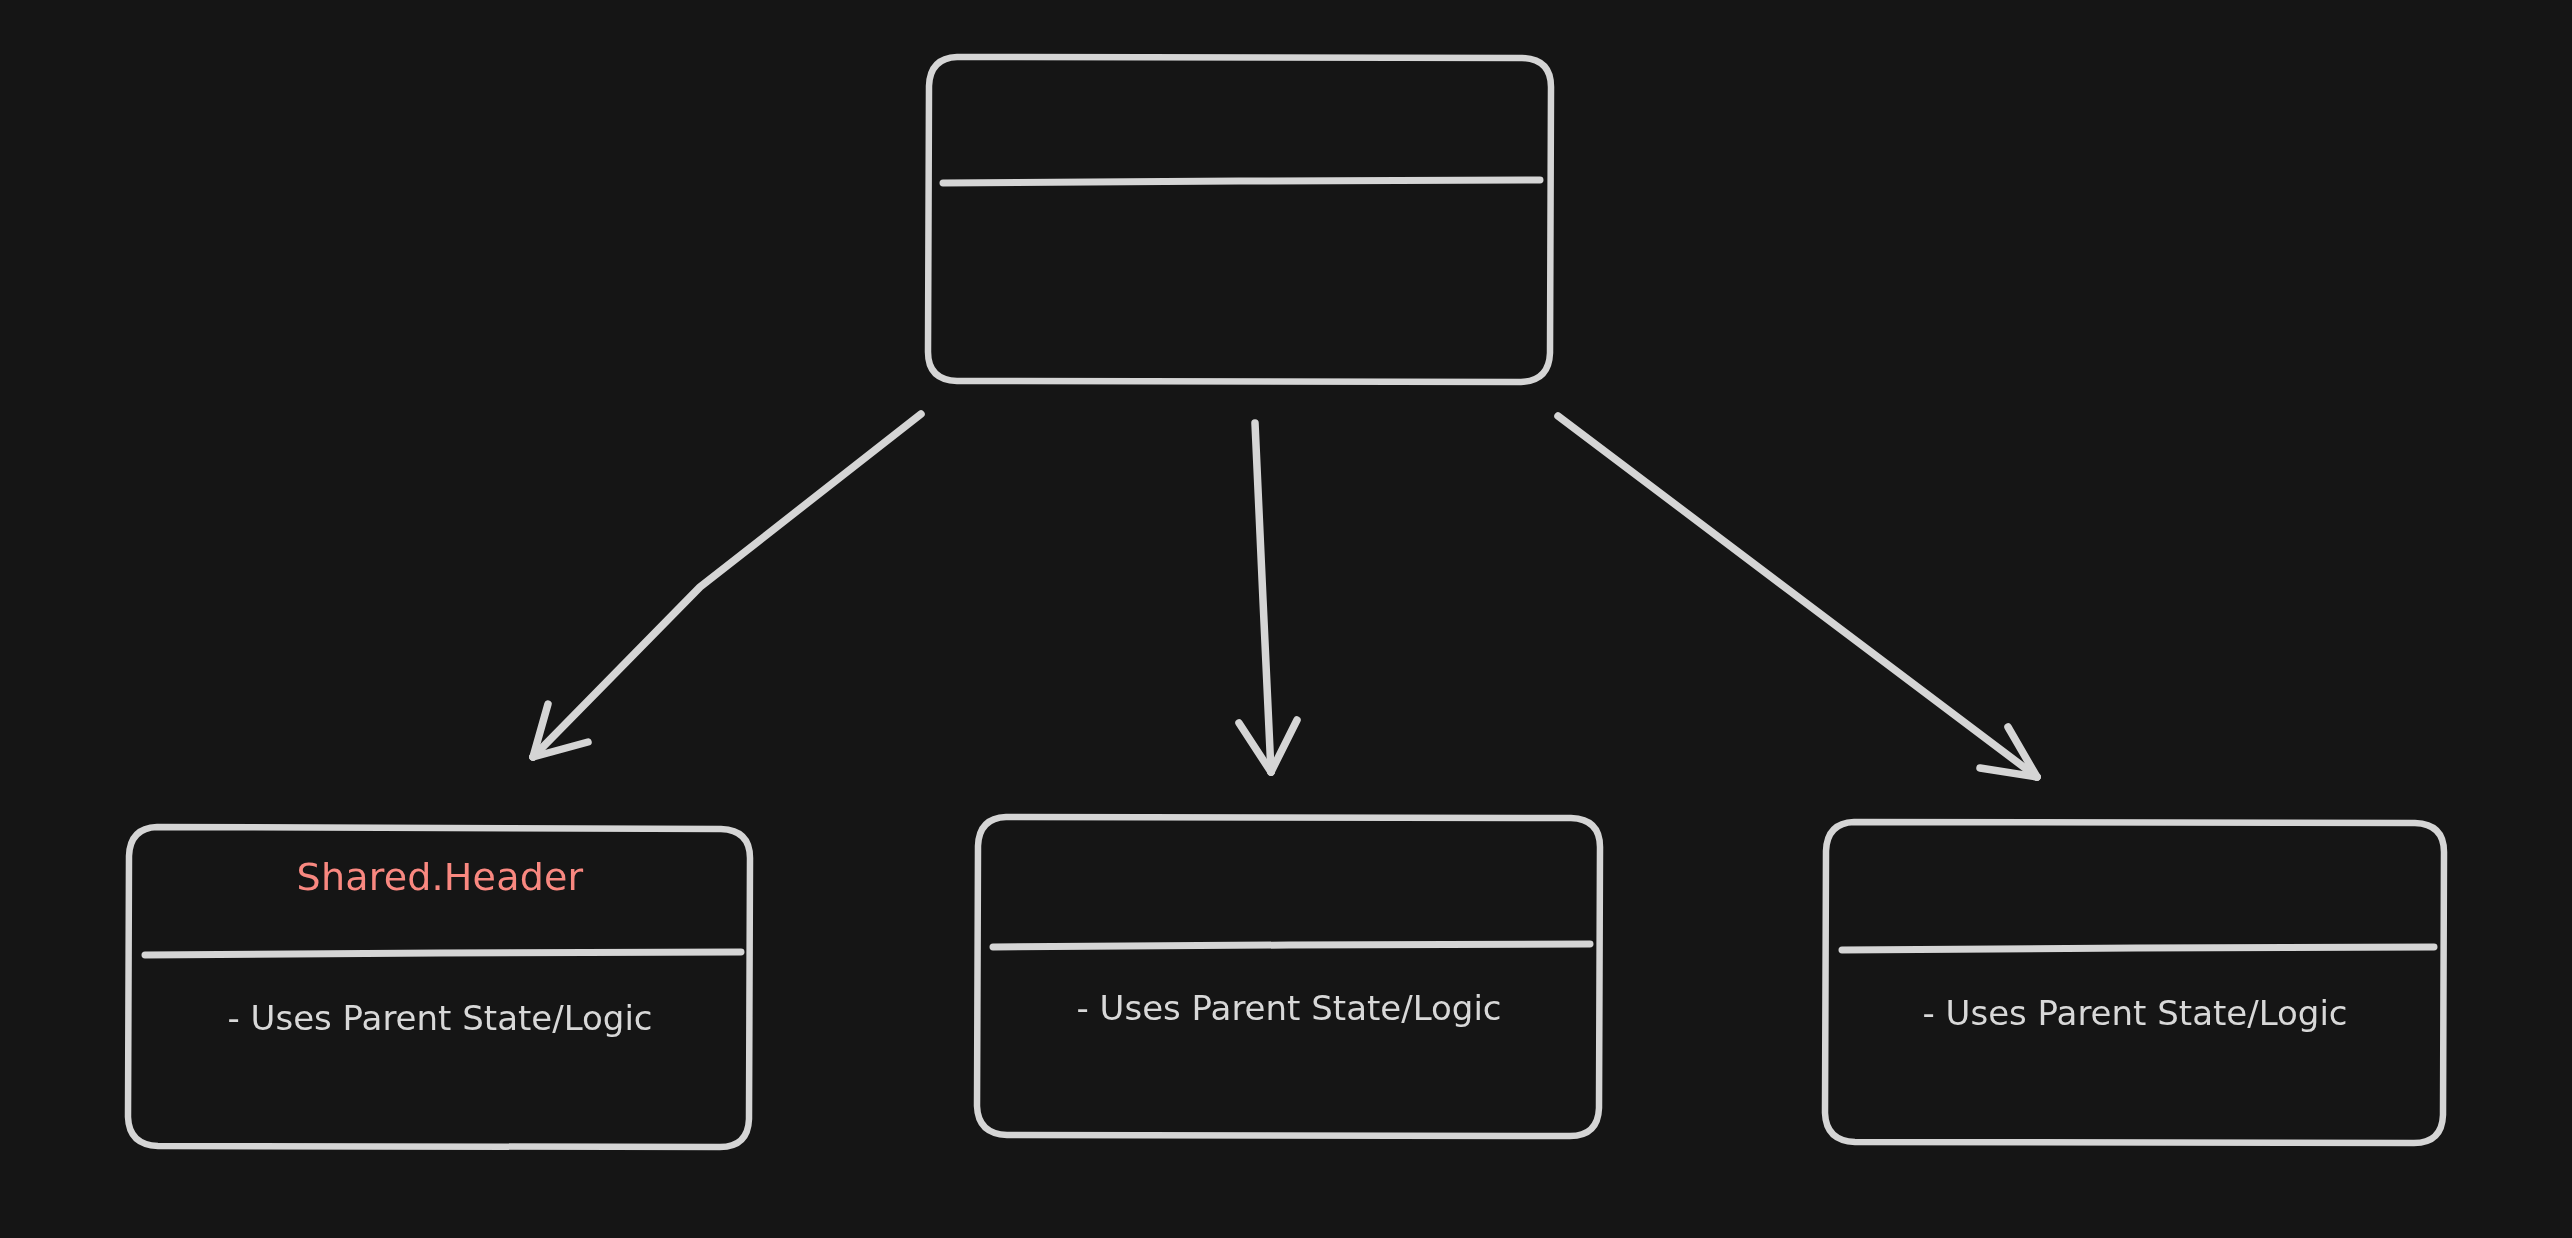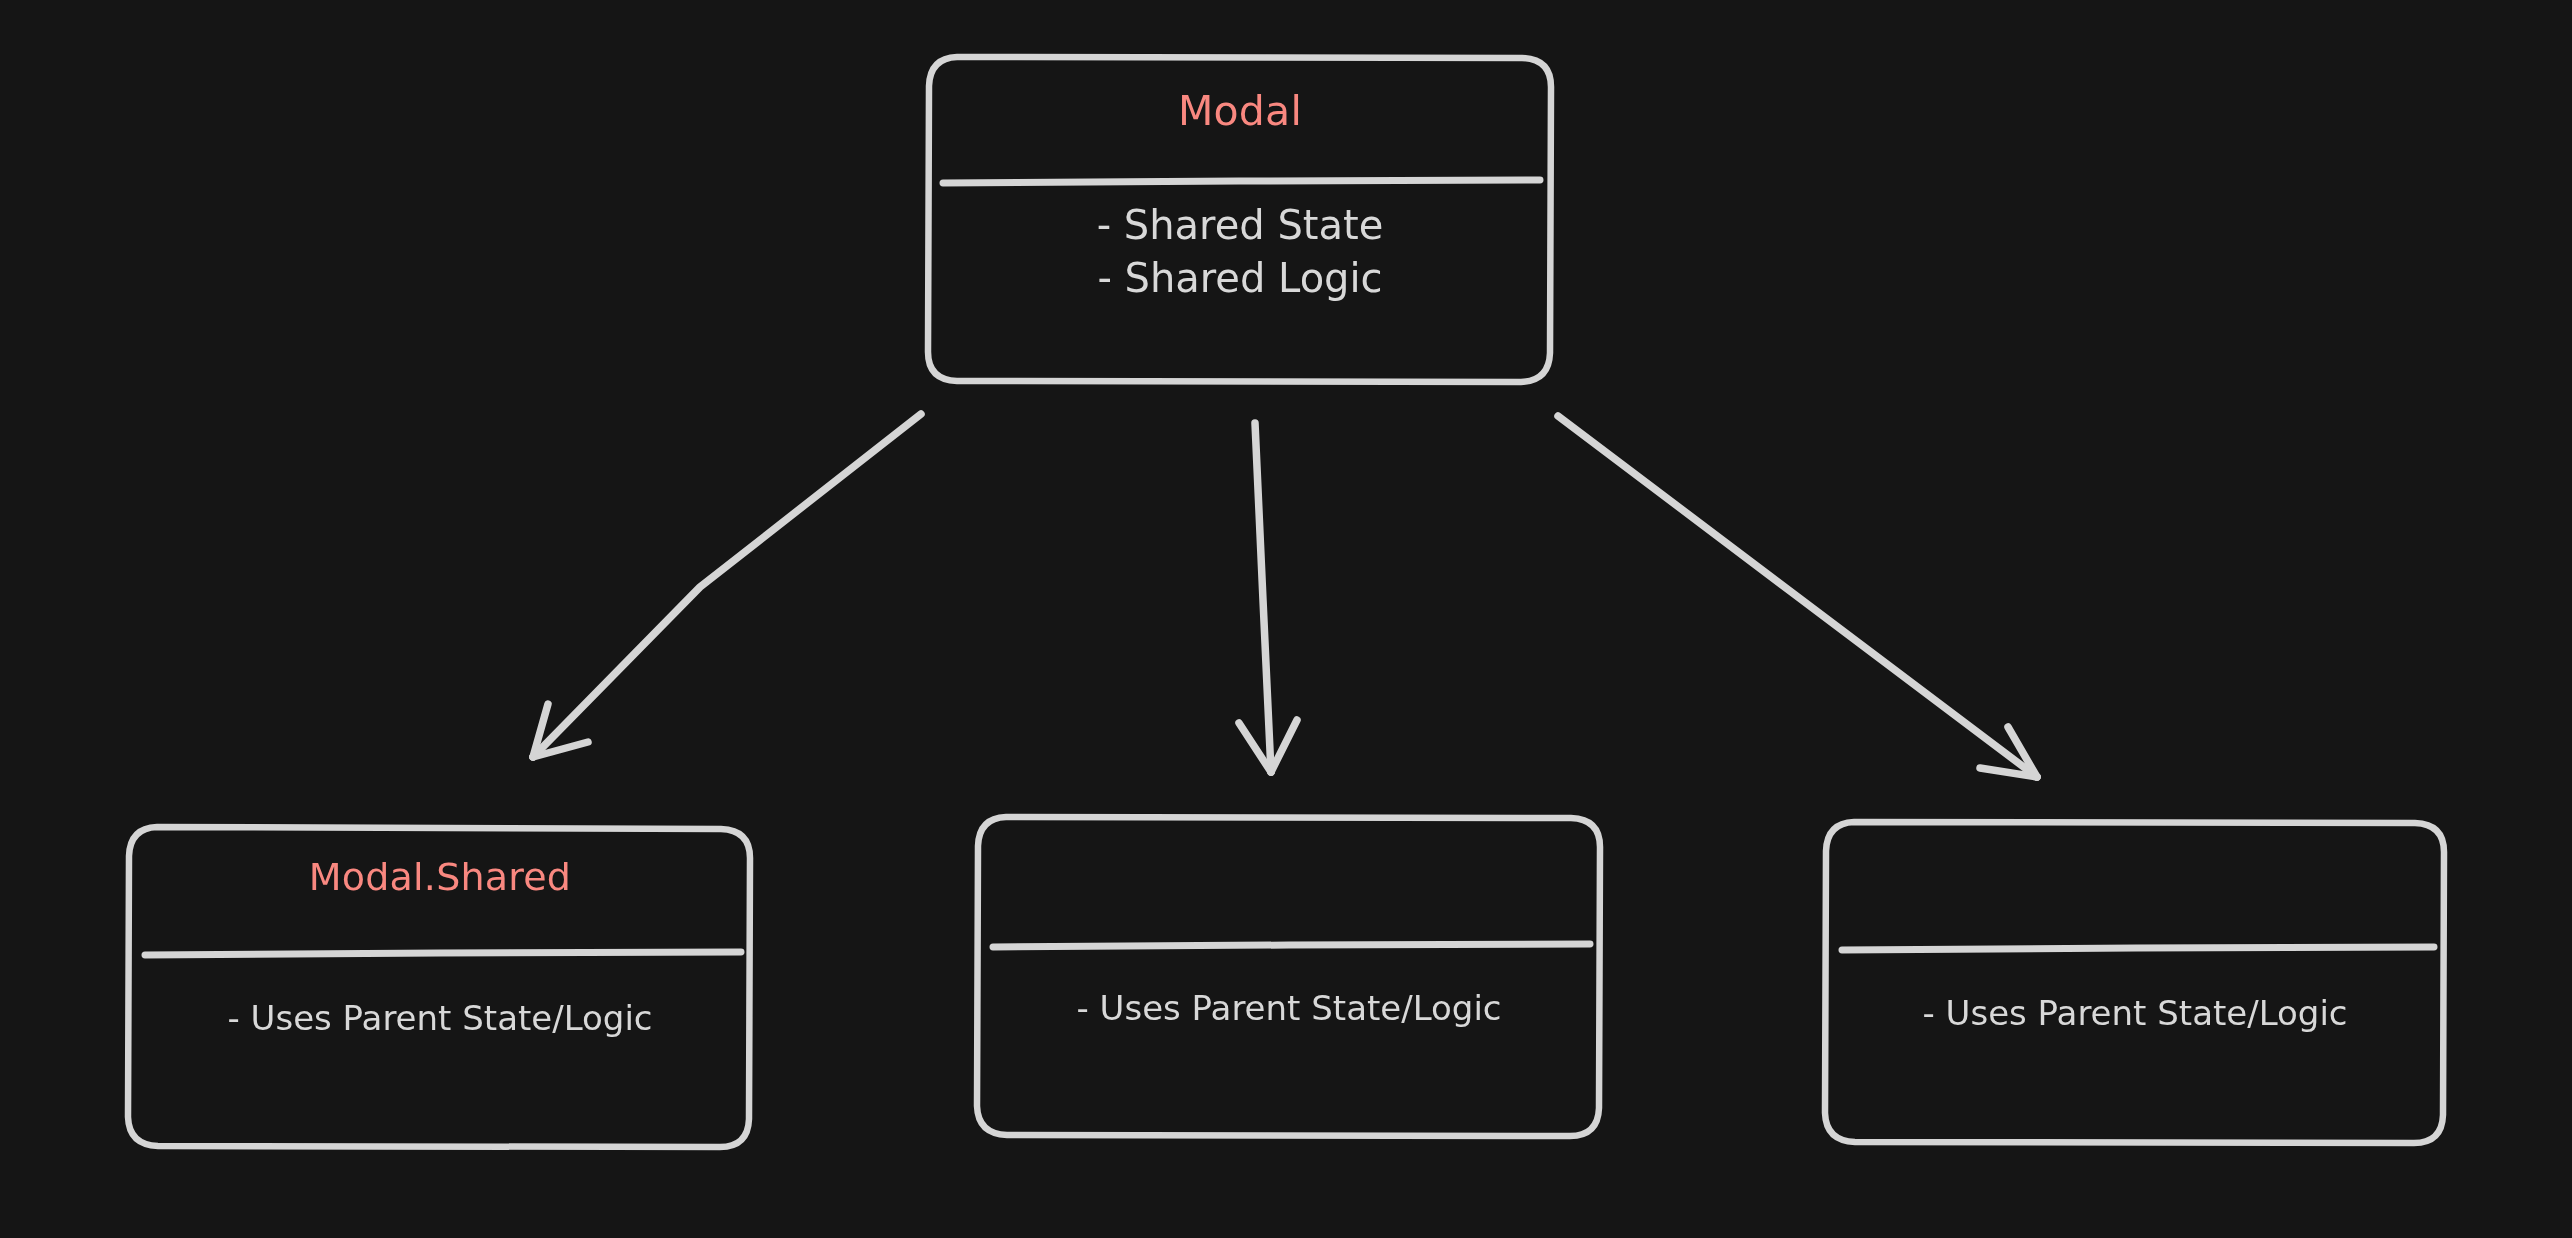--- a/index.html
+++ b/index.html
@@ -117,30 +117,23 @@
       <path d="M 1271 772 L 1297 720"></path>
     </g>
 
     <g fill="none" stroke="#d5d5d5" stroke-width="7.5" stroke-linecap="round" stroke-linejoin="round">
       <path d="M 1558 416 L 1790 591 L 2037 777"></path>
       <path d="M 2037 777 L 1980 768"></path>
       <path d="M 2037 777 L 2008 727"></path>
     </g>
   </svg>
 
-  <div class="node root" id="node-modal">
-    <div class="node-title">Modal</div>
-    <div class="node-body">
-      <span class="line">- Shared State</span>
-      <span class="line">- Shared Logic</span>
-    </div>
-  </div>
 
   <div class="node child" id="node-header">
-    <div class="node-title">Modal.Shared</div>
+    <div class="node-title">Shared.Header</div>
     <div class="node-body">
       <span class="line">- Uses Parent State/Logic</span>
     </div>
   </div>
 
   <div class="node child" id="node-body-child">
     <div class="node-body">
       <span class="line">- Uses Parent State/Logic</span>
     </div>
   </div>

